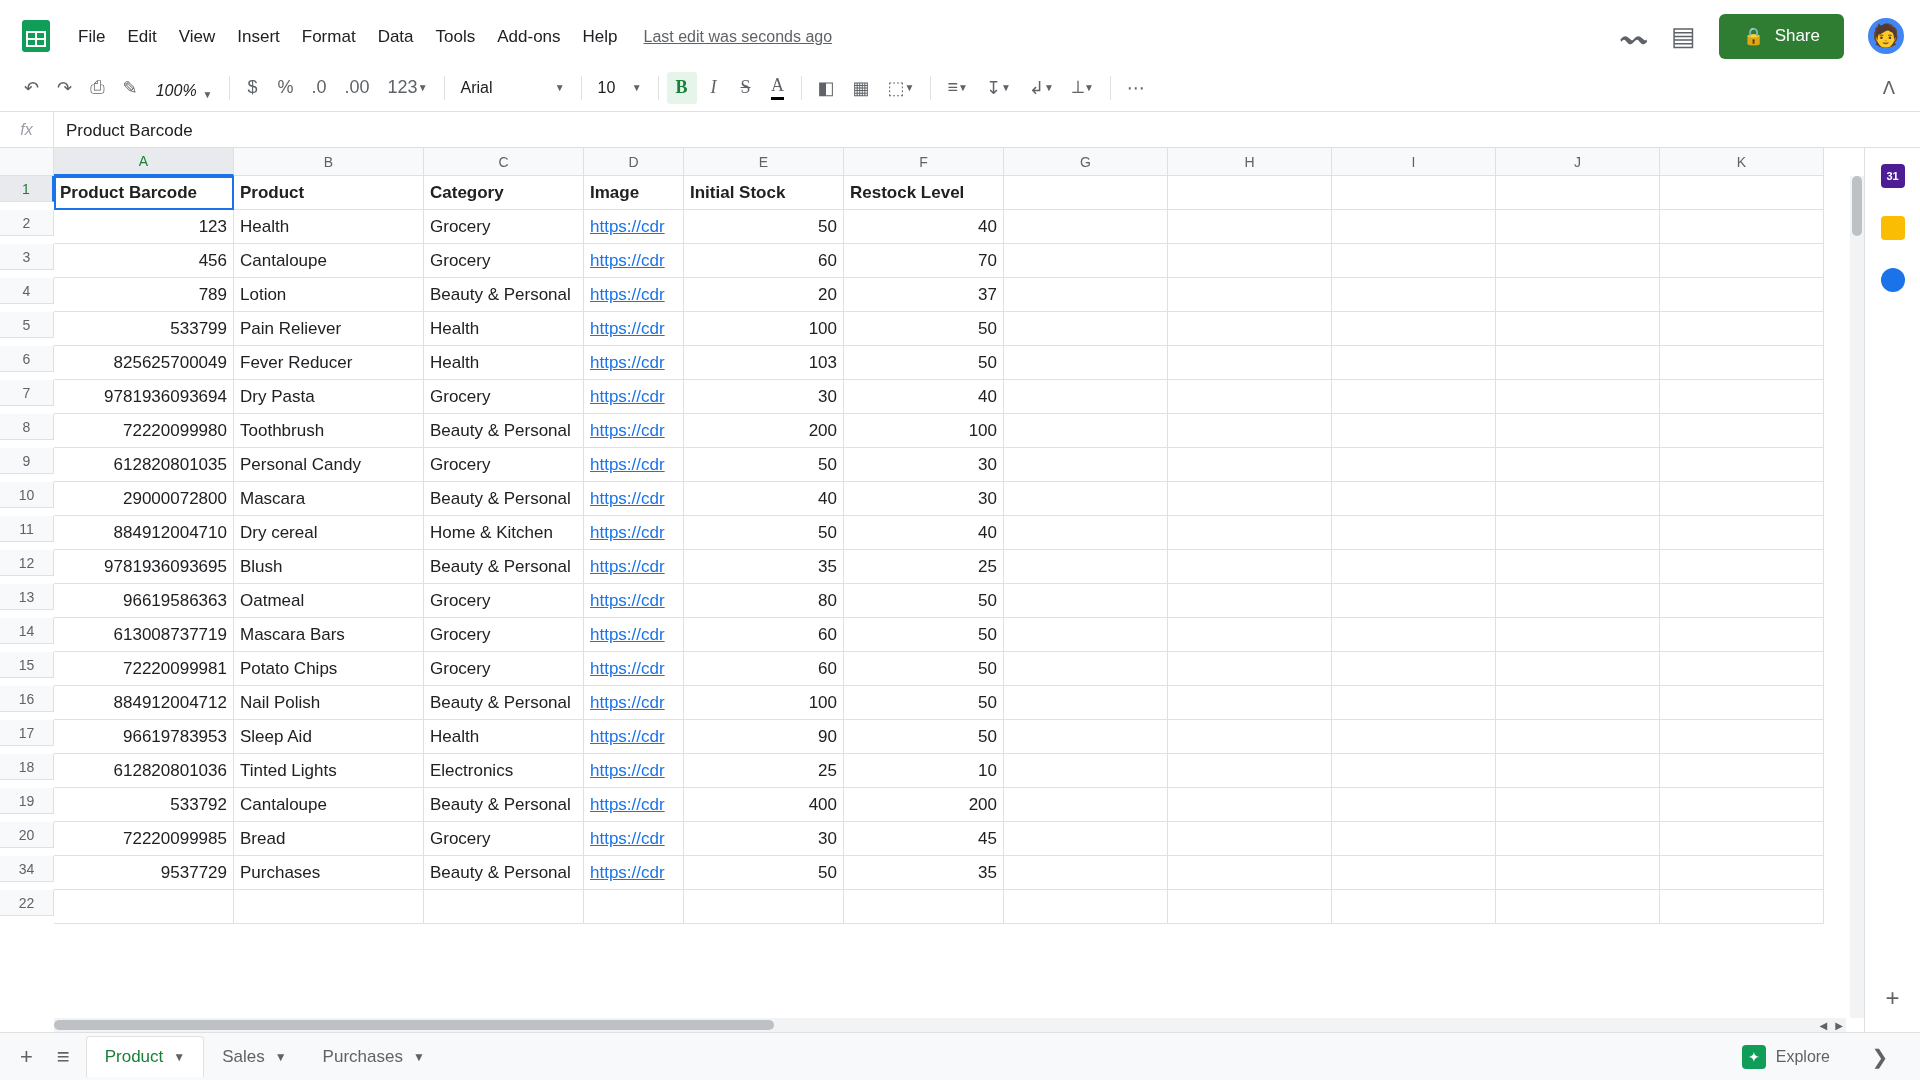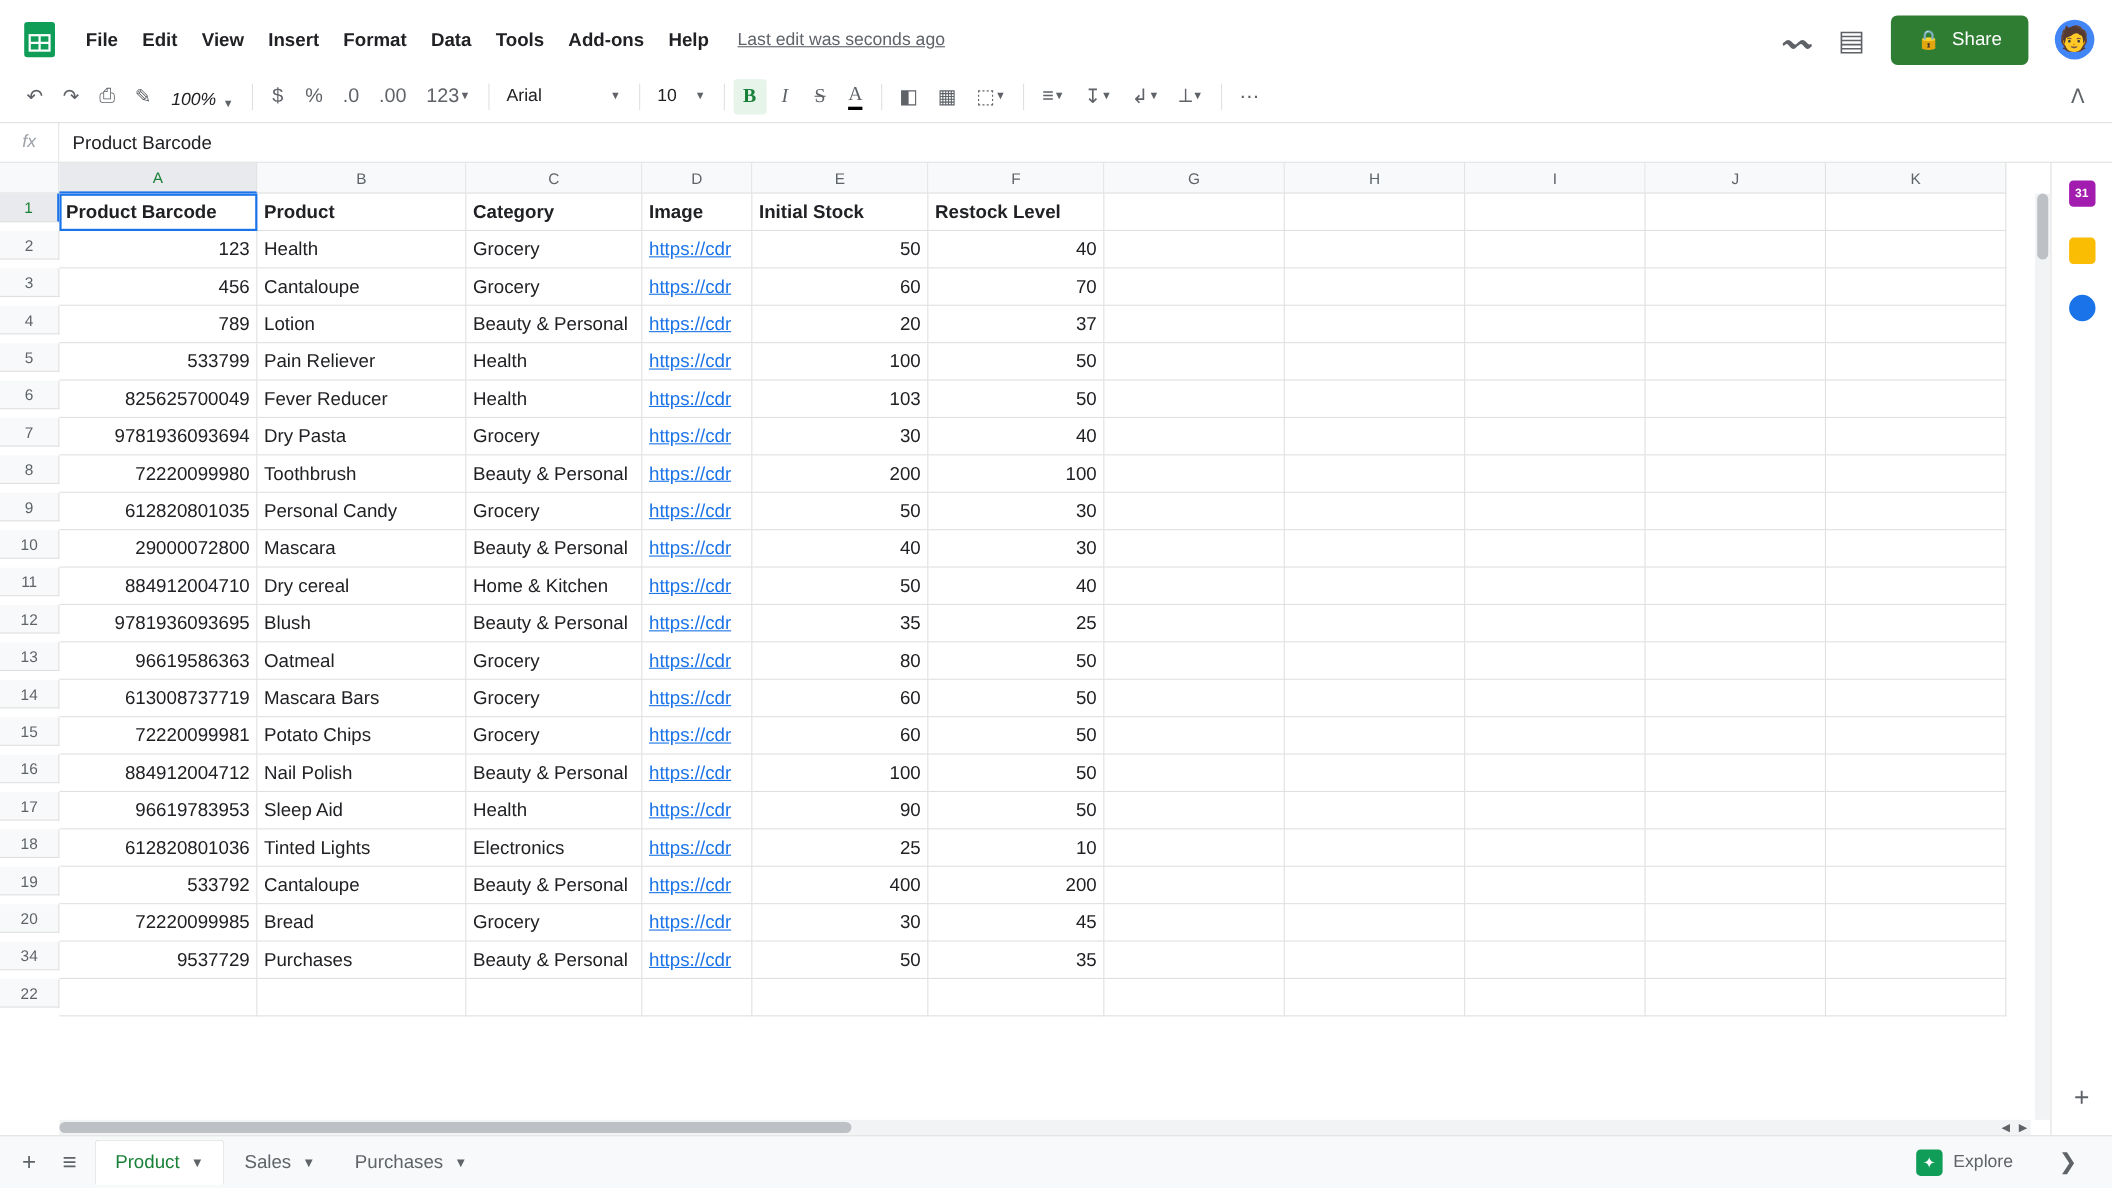--- a/index.html
+++ b/index.html
@@ -8,21 +8,21 @@
 
 .header { display: flex; align-items: center; padding: 8px 16px 0 16px; height: 64px; }
 .logo { width: 40px; height: 40px; margin-right: 12px; display:flex; align-items:center; justify-content:center;}
 .logo svg { width: 36px; height: 36px; }
 .title-area { flex: 1; }
 .title-row { display: flex; align-items: center; gap: 14px; }
 .doc-title { font-size: 22px; color: #202124; padding: 2px 6px; }
 .title-icons { display: flex; gap: 14px; color: #5f6368; }
 .title-icons span { font-size: 20px; cursor: pointer; }
 .menu-row { display: flex; gap: 2px; align-items: center; margin-top: 2px; }
-.menu-item { font-size: 17px; color: #202124; padding: 4px 10px; cursor: pointer; border-radius: 4px; font-weight: bold; }
+.menu-item { font-size: 17px; color: #202124; padding: 4px 10px; cursor: pointer; border-radius: 4px; }
 .last-edit { font-size: 16px; color: #5f6368; text-decoration: underline; margin-left: 14px; cursor: pointer; }
 .header-right { display: flex; align-items: center; gap: 24px; margin-left: auto; }
 .header-icon { color: #5f6368; font-size: 26px; cursor: pointer; }
 .share-btn { background: #2e7d32; color: #fff; border: none; border-radius: 6px; padding: 12px 24px; font-size: 17px; font-weight: 500; display: flex; align-items: center; gap: 10px; cursor: pointer; }
 .avatar { width: 36px; height: 36px; border-radius: 50%; background: #4285f4; display:flex; align-items:center; justify-content:center; font-size:22px; }
 
 
 .toolbar { display: flex; align-items: center; padding: 6px 16px; border-bottom: 1px solid #e0e0e0; gap: 2px; height: 48px; }
 .tool { padding: 6px 8px; color: #5f6368; cursor: pointer; border-radius: 3px; display:flex; align-items:center; justify-content:center; min-width:30px; height:32px; font-size:18px;}
 .tool.active { background: #e6f4ea; color: #188038; }
@@ -31,21 +31,21 @@
 .font-sel { min-width: 120px; font-size: 16px; color: #202124; padding: 4px 8px; display:flex; align-items:center; justify-content:space-between;}
 .size-sel { min-width: 60px; font-size: 16px; color: #202124; padding: 4px 8px; display:flex; align-items:center; justify-content:space-between;}
 .bold { font-weight: bold; font-family: serif; font-size:18px;}
 .italic { font-style: italic; font-family: serif; font-size:18px;}
 .strike { text-decoration: line-through; font-family: serif; font-size:18px;}
 .text-color-underline { border-bottom: 3px solid #000; padding-bottom:1px; font-family:serif;}
 .chev { font-size: 10px; color: #5f6368; }
 .toolbar-collapse { margin-left: auto; }
 
 
-.formula-bar { display: flex; align-items: center; border-bottom: 1px solid #e0e0e0; height: 36px; }
+.formula-bar { display: flex; align-items: flex-end; border-bottom: 1px solid #e0e0e0; height: 36px; }
 .fx-label { width: 54px; text-align: center; color: #9aa0a6; font-style: italic; font-size: 16px; border-right: 1px solid #e0e0e0; height:100%; display:flex; align-items:center; justify-content:center;}
 .formula-input { flex: 1; padding: 6px 12px; font-size: 17px; color: #202124; border: none; outline: none; }
 
 
 .main { display: flex; height: calc(1080px - 64px - 48px - 36px - 48px); }
 .sheet-wrap { flex: 1; overflow: hidden; position: relative; }
 
 
 .grid { display: grid; grid-template-columns: 54px 180px 190px 160px 100px 160px 160px repeat(5, 164px); font-size: 17px; color: #202124; }
 .col-header, .row-header, .corner { background: #f8f9fa; border-right: 1px solid #e0e0e0; border-bottom: 1px solid #e0e0e0; text-align: center; color: #5f6368; font-size: 14px; display:flex; align-items:center; justify-content:center; height:26px;}
@@ -55,21 +55,21 @@
 .cell.num { justify-content: flex-end; }
 .cell.header-cell { font-weight: bold; }
 .cell.link { color: #1a73e8; text-decoration: underline; cursor: pointer; }
 .cell.selected { outline: 2px solid #1a73e8; outline-offset: -2px; background:#fff; z-index:2; position:relative;}
 .col-header.selected-col { background: #e8eaed; color:#188038; border-bottom:2px solid #1a73e8;}
 .row-header.selected-row { background: #e8eaed; color:#188038; border-right:2px solid #1a73e8;}
 
 
 .side-panel { width: 56px; border-left: 1px solid #e0e0e0; display: flex; flex-direction: column; align-items: center; padding-top: 16px; gap: 28px; }
 .side-icon { width: 24px; height: 24px; border-radius: 4px; cursor: pointer; display:flex; align-items:center; justify-content:center;}
-.side-icon.cal { background: #a21caf; color:#fff; font-size:11px; font-weight:bold;}
+.side-icon.cal { background: #4c1d95; color:#fff; font-size:11px; font-weight:bold;}
 .side-icon.keep { background: #fbbc04; }
 .side-icon.tasks { background: #1a73e8; border-radius:50%; }
 .side-plus { margin-top: auto; margin-bottom: 20px; color: #5f6368; font-size: 24px; cursor:pointer;}
 
 
 .tabs-bar { height: 48px; border-top: 1px solid #e0e0e0; display: flex; align-items: center; padding: 0 12px; gap: 8px; background:#f8f9fa;}
 .tab-add, .tab-menu { color: #5f6368; font-size: 22px; padding: 8px; cursor: pointer; }
 .sheet-tab { padding: 10px 18px; font-size: 17px; color: #5f6368; cursor: pointer; display:flex; align-items:center; gap:10px; border-radius: 4px 4px 0 0;}
 .sheet-tab.active { color: #188038; font-weight: 500; background:#fff; border-top:1px solid #e0e0e0; border-left:1px solid #e0e0e0; border-right:1px solid #e0e0e0;}
 .sheet-tab .chev { font-size: 12px; }

